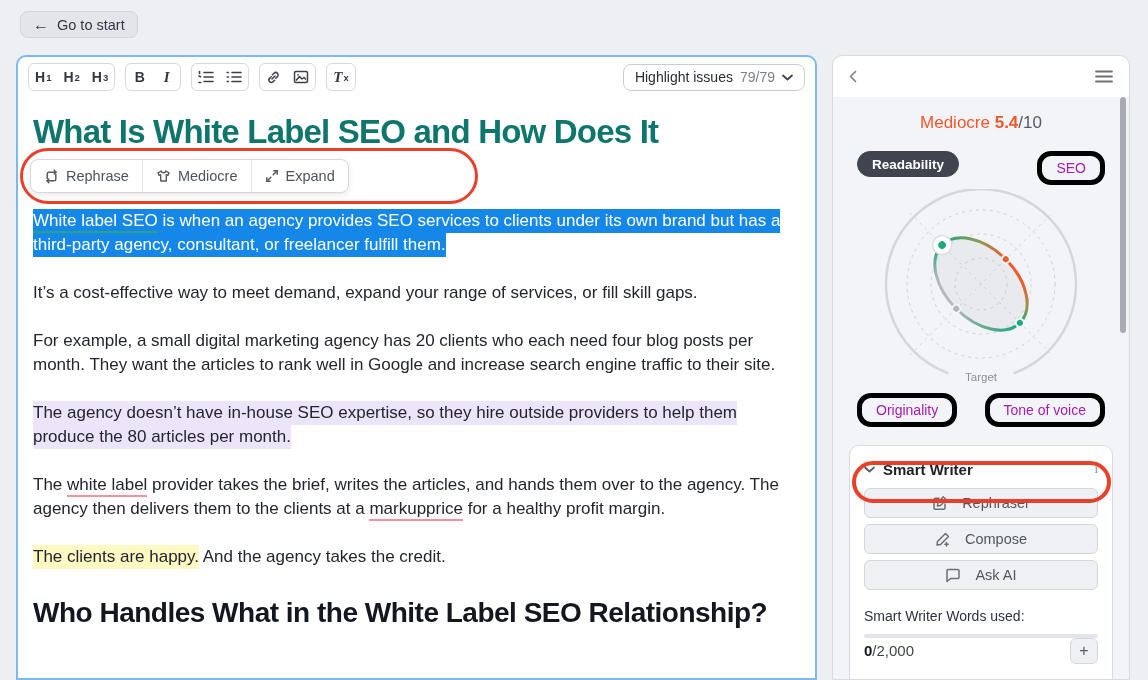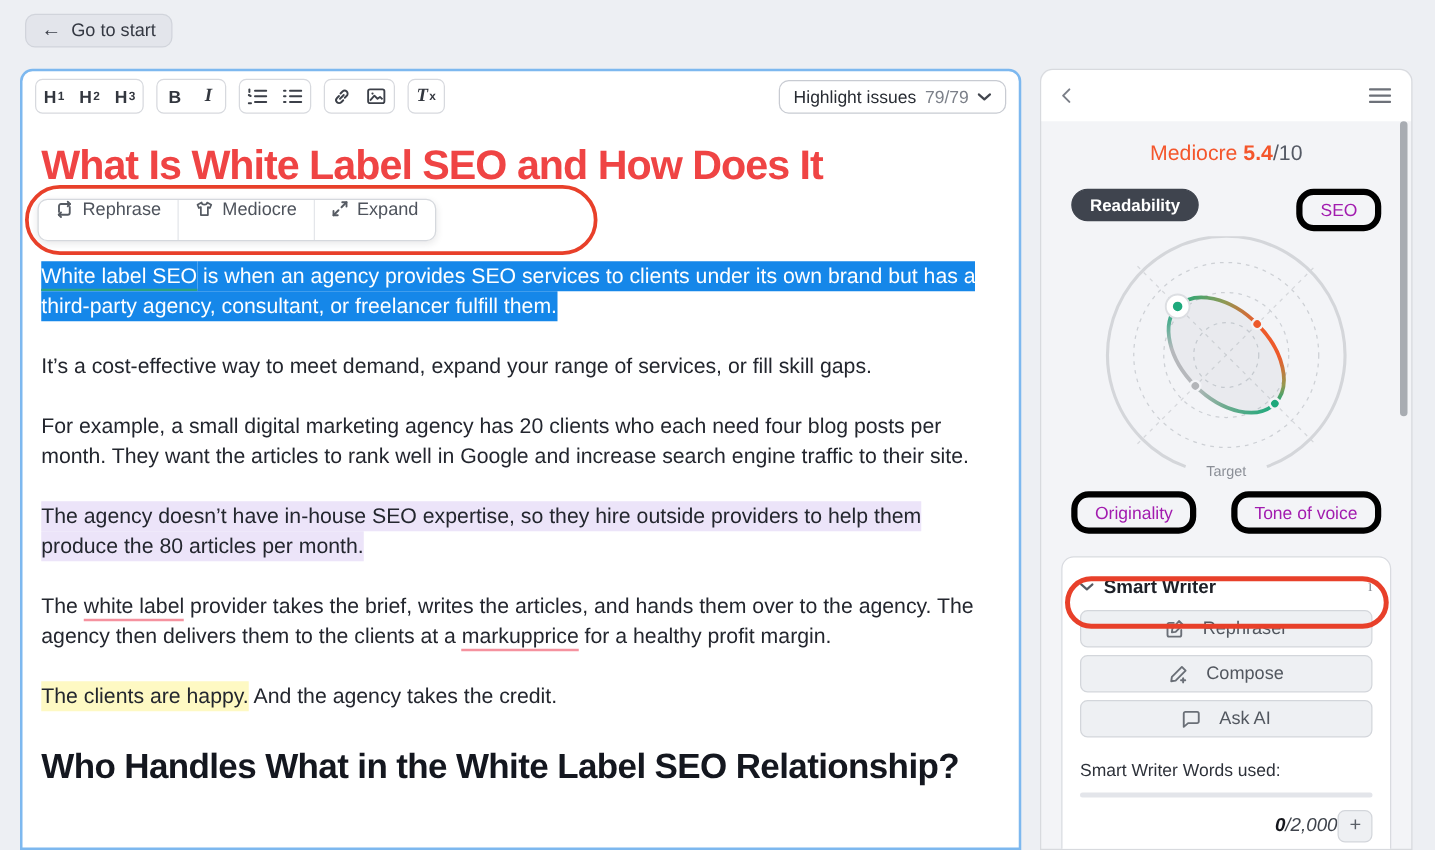--- a/index.html
+++ b/index.html
@@ -41,21 +41,21 @@
     margin-left:auto; height:27px; display:flex; align-items:center; gap:7px;
     border:1px solid #c8cbd2; border-radius:8px; padding:0 11px; cursor:pointer;
     font-size:14px; background:#fff;
   }
   .hl-dropdown .lbl { color:#282c33; }
   .hl-dropdown .cnt { color:#7c8089; }
 
   .content { padding:14px 15px 0; position:relative; }
   .doc-h1 {
     font-size:33px; line-height:42px; font-weight:700; letter-spacing:-0.8px;
-    color:#ef4444; margin-bottom:14px;
+    color:#0f766e; margin-bottom:14px;
   }
   .doc-h1 span { display:block; }
   .doc-h2 {
     font-size:28px; line-height:40px; font-weight:700; letter-spacing:-0.5px;
     color:#14171f; margin-top:20px;
   }
   .paragraphs p { font-size:17px; line-height:24px; margin:0 0 24px; color:#23262e; }
   .selection { background:#1587e9; color:#ffffff; padding:2px 0 3px; }
   .underline-teal { box-shadow:inset 0 -2px 0 #2aa284; }
   .purple { background:#ece4f9; padding:2px 0 3px; }
@@ -63,21 +63,21 @@
   .underline-pink { border-bottom:2px solid #f5929f; padding-bottom:1px; }
 
   
   .ai-popup {
     position:absolute; left:12px; top:102px; height:34px;
     display:flex; align-items:center;
     background:#fff; border:1px solid #d5d8dd; border-radius:8px;
     box-shadow:0 2px 6px rgba(40,44,52,.10); z-index:5;
   }
   .ai-btn {
-    display:flex; gap:7px; height:100%; padding:0 13px;
+    display:flex; align-items:center; gap:7px; height:100%; padding:0 13px;
     font-size:14.5px; color:#4e535c; cursor:pointer; border-right:1px solid #e4e6ea;
     white-space:nowrap;
   }
   .ai-btn:last-child { border-right:none; }
   .ai-btn svg { stroke:#565b63; }
 
   .red-oval { position:absolute; border:3px solid #e8402a; border-radius:32px; pointer-events:none; z-index:6; }
   .oval-popup { left:2px; top:91px; width:458px; height:56px; }
 
   
@@ -120,21 +120,21 @@
   .sw-btn {
     width:100%; height:30px; margin-top:6px;
     display:flex; align-items:center; justify-content:center; gap:14px;
     background:#eef0f3; border:1px solid #d3d6db; border-radius:6px;
     font-size:14.5px; color:#52575f; cursor:pointer;
   }
   .sw-btn:first-of-type { margin-top:8px; }
   .sw-btn svg { stroke:#6a6f77; }
   .sw-words { margin-top:18px; font-size:14px; color:#2e323a; }
   .sw-bar { margin-top:10px; height:4px; background:#e3e5ea; border-radius:2px; }
-  .sw-counter { margin-top:10px; display:flex; justify-content:flex-end; align-items:center;font-style:italic; }
+  .sw-counter { display:flex; justify-content:space-between; align-items:center; }
   .sw-counter .used { font-weight:700; color:#15171c; font-size:15px; }
   .sw-counter .limit { color:#3f444c; font-size:15px; }
   .sw-plus {
     width:28px; height:26px; display:flex; align-items:center; justify-content:center;
     background:#eef0f3; border:1px solid #d3d6db; border-radius:6px;
     font-size:16px; color:#595e66; cursor:pointer;
   }
   .oval-rephraser { left:19px; top:405px; width:259px; height:42px; border-width:4px; border-radius:22px; }
 </style>
 </head>

